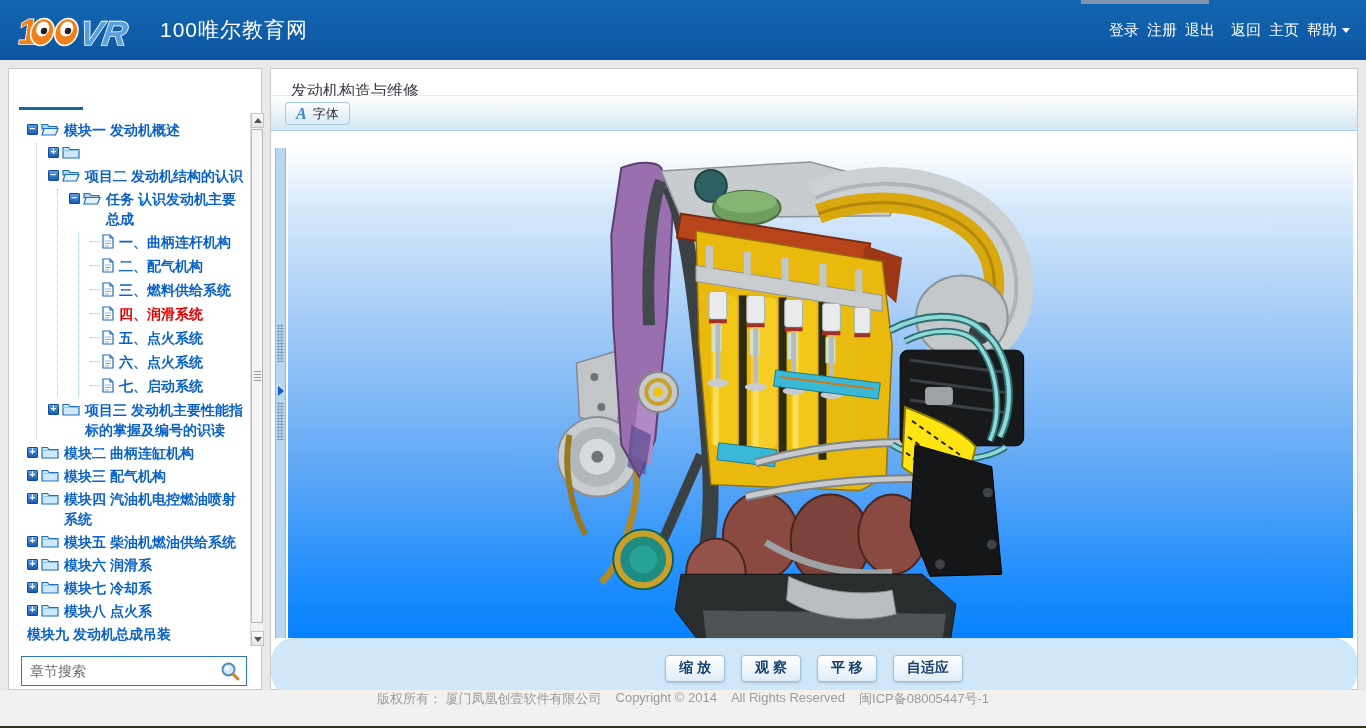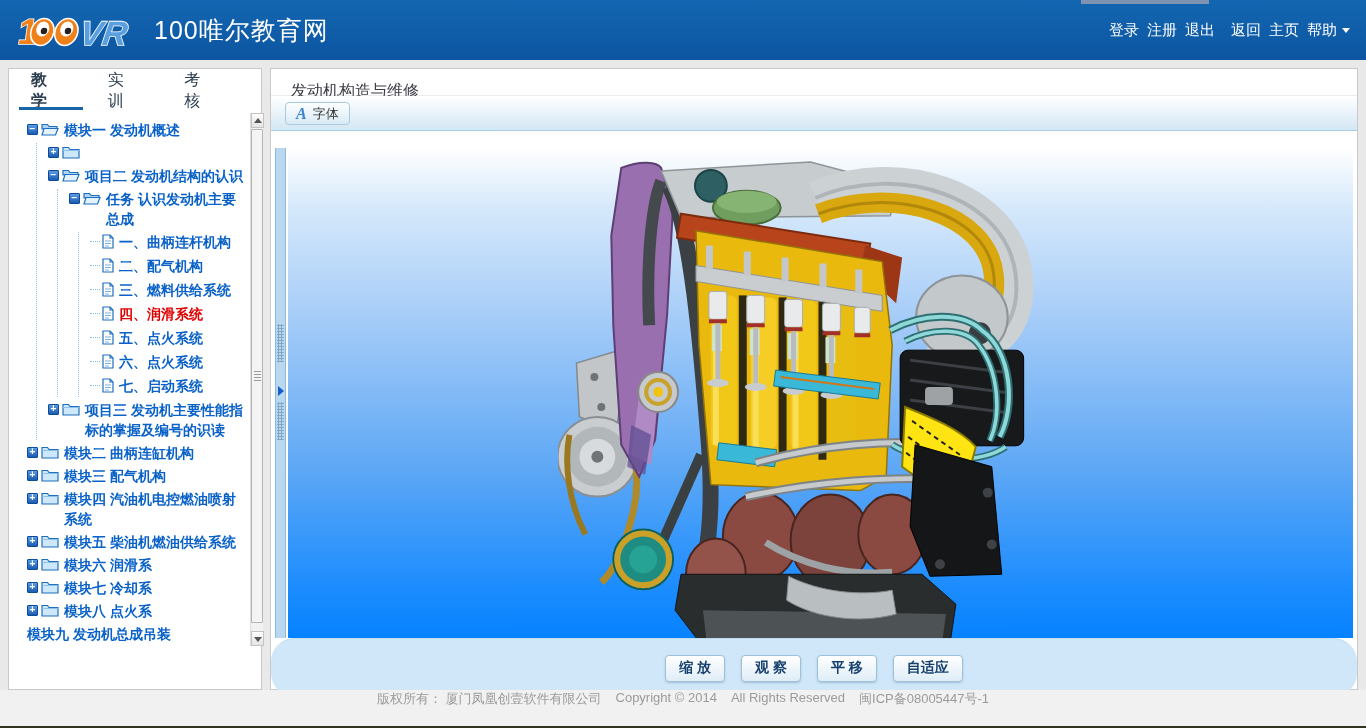--- a/index.html
+++ b/index.html
@@ -4,21 +4,21 @@
 <style>
   * { margin:0; padding:0; box-sizing:border-box; }
   html,body { width:1366px; height:728px; overflow:hidden;
     font-family:"Liberation Sans","DejaVu Sans",sans-serif; background:#e9e9e9; }
 
   
   .header { position:absolute; left:0; top:0; width:1366px; height:60px;
     background:linear-gradient(180deg,#1366b1 0%,#0f5ca8 60%,#0d55a0 100%);
     display:flex; align-items:center; }
   .logo-svg { margin-left:12px; }
-  .site-title { color:#ffffff; font-size:25px; margin-left:16px; letter-spacing:1px; }
+  .site-title { color:#ffffff; font-size:21px; margin-left:22px; letter-spacing:1px; }
   .top-strip { position:absolute; left:1081px; top:0; width:128px; height:4px; background:#7e93b0; }
   .header-nav { margin-left:auto; margin-right:16px; display:flex; align-items:center; gap:8px; }
   .header-nav .nav-link { color:#ffffff; font-size:15px; cursor:pointer; white-space:nowrap;
     display:flex; align-items:center; }
   .header-nav .nav-link.gap-before { margin-left:8px; }
   .chev { display:inline-block; width:0; height:0; margin-left:5px;
     border-left:4px solid transparent; border-right:4px solid transparent; border-top:5px solid #fff; }
 
   
   .sidebar { position:absolute; left:8px; top:68px; width:254px; height:622px;
@@ -126,25 +126,20 @@
       <span class="nav-link">登录</span>
       <span class="nav-link">注册</span>
       <span class="nav-link">退出</span>
       <span class="nav-link gap-before">返回</span>
       <span class="nav-link">主页</span>
       <span class="nav-link">帮助<span class="chev"></span></span>
     </div>
 </div>
 
 <div class="sidebar">
-  <div class="side-tabs">
-      <div class="side-tab" style="font-weight: bold;">教 学</div>
-      <div class="side-tab">实 训</div>
-      <div class="side-tab">考 核</div>
-    </div>
   <div class="side-underline"></div>
   <div class="tree-viewport">
     <div class="tree">
         <ul>
           <li>
             <div class="trow">
               <span class="xbox">−</span>
               <span class="ticon"><svg width="18" height="14" viewBox="0 0 18 14">
                   <path d="M1 2.5 h5.5 l1.5 2 H16 v2.5 H1 Z" fill="#aed4f2" stroke="#1f6fc0" stroke-width="1.2"></path>
                   <path d="M3 6.5 H17 L14.5 13 H1 Z" fill="#e4f2fd" stroke="#1f6fc0" stroke-width="1.2"></path>
@@ -355,20 +350,28 @@
   <div class="v-scroll">
     <div class="sc-btn up">
         <div class="tri"></div>
       </div>
     <div class="sc-thumb">
         <div class="sc-grip"></div>
       </div>
     <div class="sc-btn down">
         <div class="tri"></div>
       </div>
+  </div>
+  <div class="search-wrap">
+    <input class="search-input" type="text" placeholder="章节搜索" style="">
+    <svg class="search-icon" width="21" height="21" viewBox="0 0 21 21">
+      <circle cx="8.5" cy="8.5" r="6" fill="#cfe9fa" stroke="#4a89b8" stroke-width="1.8"></circle>
+      <circle cx="7" cy="7" r="2.2" fill="#ffffff" opacity="0.85"></circle>
+      <line x1="13" y1="13" x2="18" y2="18" stroke="#c8882a" stroke-width="3" stroke-linecap="round"></line>
+    </svg>
   </div>
 </div>
 
 <div class="main">
   <div class="main-tabrow">
     <div class="main-tab">发动机构造与维修</div>
     <div class="main-underline"></div>
   </div>
   <div class="toolbar">
     <div class="font-btn">

